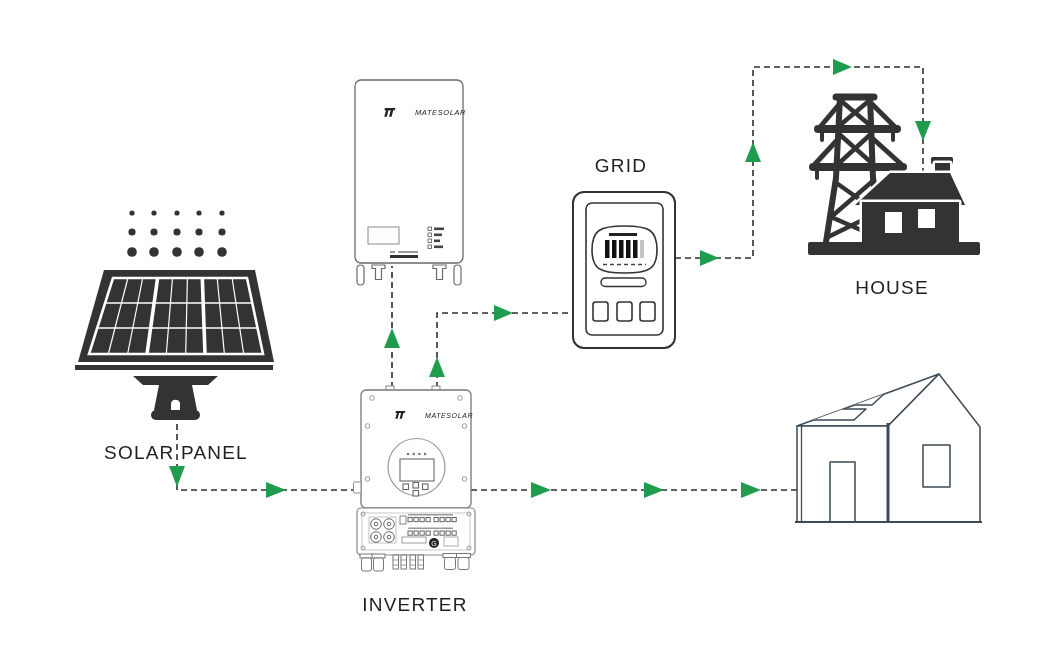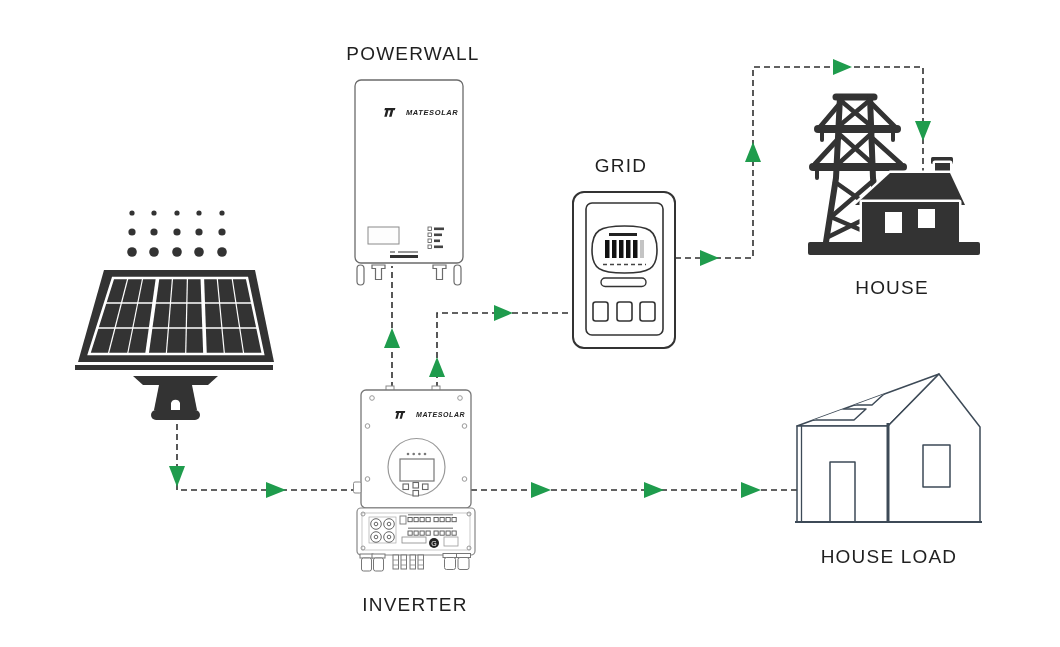--- a/index.html
+++ b/index.html
@@ -1,22 +1,22 @@
 <!DOCTYPE html>
 <html style="--accent-green: #1f9c4d; --line: #2f2f2f; --icon-dark: #333333; --house-outline: #3d4a57; --label: #1f1f1f;"><head>
 <meta charset="utf-8">
 <style>
   html,body{margin:0;padding:0;background:#fff;}
   .stage{position:relative;width:1060px;height:647px;background:#fff;overflow:hidden;
          font-family:"Liberation Sans",sans-serif;}
   .layer{position:absolute;left:0;top:0;}
   .node-label{position:absolute;transform:translateX(-50%);white-space:nowrap;
               font-size:19px;letter-spacing:1.2px;color:var(--label,#1f1f1f);font-weight:400;}
-  .brand{position:absolute;display:flex;align-items:flex-start;gap:10px;
-         font-size:7.5px;font-style:italic;font-weight:bold;letter-spacing:.6px;color:#222;}
+  .brand{position:absolute;display:flex;align-items:flex-end;gap:19px;
+         font-size:7.5px;font-style:italic;font-weight:normal;letter-spacing:.6px;color:#222;}
   .devsvg{position:absolute;}
   .conn{stroke:var(--line,#2f2f2f);stroke-width:1.6;fill:none;stroke-dasharray:6 4;}
   .arrow{fill:var(--accent-green,#1f9c4d);}
   .dk{fill:var(--icon-dark,#333);}
   .hl{stroke:var(--house-outline,#3d4a57);fill:#fff;stroke-width:1.5;stroke-linejoin:round;}
 </style>
 </head>
 <body>
 
 <div class="stage">
@@ -281,19 +281,18 @@
     </g>
     <rect class="hl" x="7" y="66" width="91" height="96"></rect>
     <line x1="11.5" y1="66" x2="11.5" y2="162" stroke="#3d4a57" stroke-width="1.3"></line>
     <rect class="hl" x="40" y="102" width="25" height="60"></rect>
     <path class="hl" d="M98,162 L98,66 L149,14 L190,67 L190,162 Z"></path>
     <line x1="98" y1="63" x2="98" y2="162" stroke="#3d4a57" stroke-width="3"></line>
     <rect class="hl" x="133" y="85" width="27" height="42"></rect>
     <line x1="5" y1="162" x2="192" y2="162" stroke="#3d4a57" stroke-width="2"></line>
   </svg>
 
-  <div class="node-label" style="left:413px;top:43px">POWERWALL</div>
   <div class="node-label" style="left:621px;top:155px">GRID</div>
   <div class="node-label" style="left:892px;top:277px">HOUSE</div>
+  <div class="node-label" style="left:176px;top:442px">SOLAR PANEL</div>
   <div class="node-label" style="left:415px;top:594px">INVERTER</div>
-  <div class="node-label" style="left:889px;top:546px">HOUSE LOAD</div>
 
 </div>
 
 </body></html>

